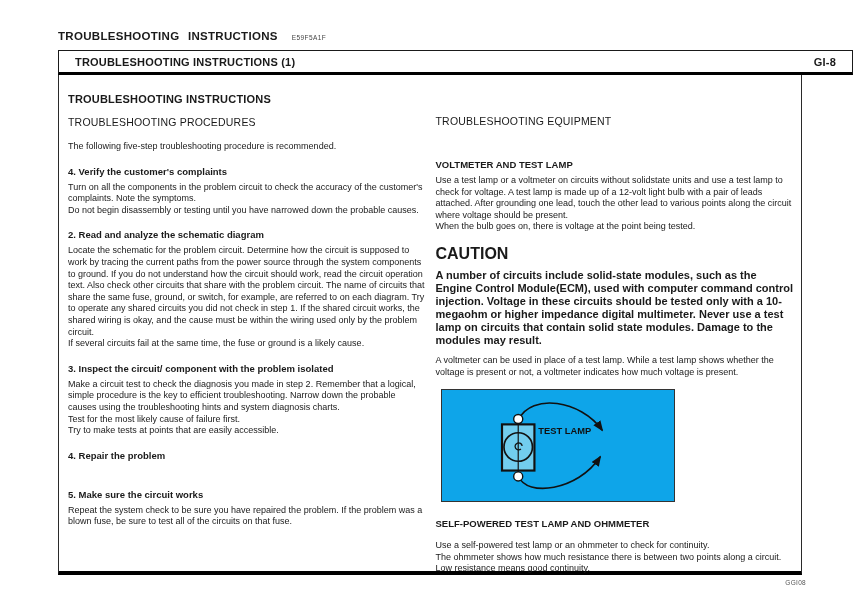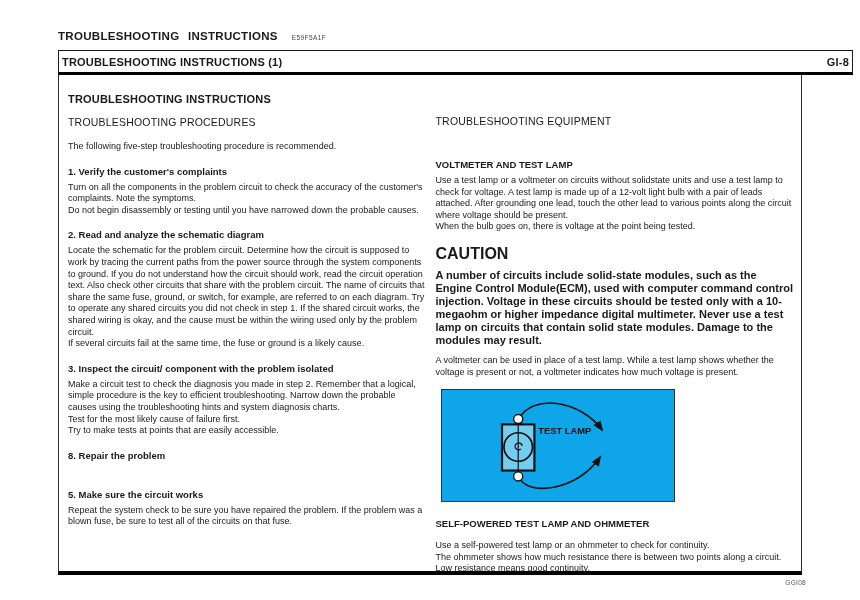--- a/index.html
+++ b/index.html
@@ -20,21 +20,21 @@
   .doc-header .t {
     font-size: 11.5px; font-weight: bold; letter-spacing: .3px; word-spacing: 5px;
   }
   .doc-header .code { font-size: 6.5px; color: #444; letter-spacing: .4px; }
 
   
   .title-bar {
     position: absolute; left: 58px; top: 50px; width: 795px; height: 25px;
     border: 1.5px solid #1a1a1a; border-bottom: 3.5px solid #000;
     display: flex; align-items: center; justify-content: space-between;
-    padding: 0 3px;
+    padding: 0 16px;
   }
   .title-bar .bar-title, .title-bar .page-num {
     font-size: 11px; font-weight: bold; letter-spacing: .2px;
   }
 
   
   .content-box {
     position: absolute; left: 58px; top: 75px; width: 744px; height: 500px;
     border-left: 1.5px solid #2a2a2a; border-right: 1.5px solid #2a2a2a;
     border-bottom: 4px solid #000;
@@ -86,40 +86,40 @@
   </div>
 
   <div class="content-box">
 
     <div class="col col-left">
       <h2 class="col-title">TROUBLESHOOTING INSTRUCTIONS</h2>
       <h3 class="section">TROUBLESHOOTING PROCEDURES</h3>
       <p class="body">The following five-step troubleshooting procedure is recommended.</p>
 
       <div class="step">
-        <h4 class="sub">1. Verify the customer's complaints</h4>
+        <h4 class="sub">4. Verify the customer's complaints</h4>
         <p class="body pre">Turn on all the components in the problem circuit to check the accuracy of the customer's complaints. Note the symptoms.
 Do not begin disassembly or testing until you have narrowed down the probable causes.</p>
       </div>
 
       <div class="step step-2">
         <h4 class="sub">2. Read and analyze the schematic diagram</h4>
         <p class="body pre">Locate the schematic for the problem circuit. Determine how the circuit is supposed to work by tracing the current paths from the power source through the system components to ground. If you do not understand how the circuit should work, read the circuit operation text. Also check other circuits that share with the problem circuit. The name of circuits that share the same fuse, ground, or switch, for example, are referred to on each diagram. Try to operate any shared circuits you did not check in step 1. If the shared circuit works, the shared wiring is okay, and the cause must be within the wiring used only by the problem circuit.
 If several circuits fail at the same time, the fuse or ground is a likely cause.</p>
       </div>
 
       <div class="step">
         <h4 class="sub">3. Inspect the circuit/ component with the problem isolated</h4>
         <p class="body pre">Make a circuit test to check the diagnosis you made in step 2. Remember that a logical, simple procedure is the key to efficient troubleshooting. Narrow down the probable causes using the troubleshooting hints and system diagnosis charts.
 Test for the most likely cause of failure first.
 Try to make tests at points that are easily accessible.</p>
       </div>
 
       <div class="step">
-        <h4 class="sub">8. Repair the problem</h4>
+        <h4 class="sub">4. Repair the problem</h4>
         <div class="gap-m"></div>
       </div>
 
       <div class="step">
         <h4 class="sub">5. Make sure the circuit works</h4>
         <p class="body">Repeat the system check to be sure you have repaired the problem. If the problem was a blown fuse, be sure to test all of the circuits on that fuse.</p>
       </div>
     </div>
 
     <div class="col col-right">

